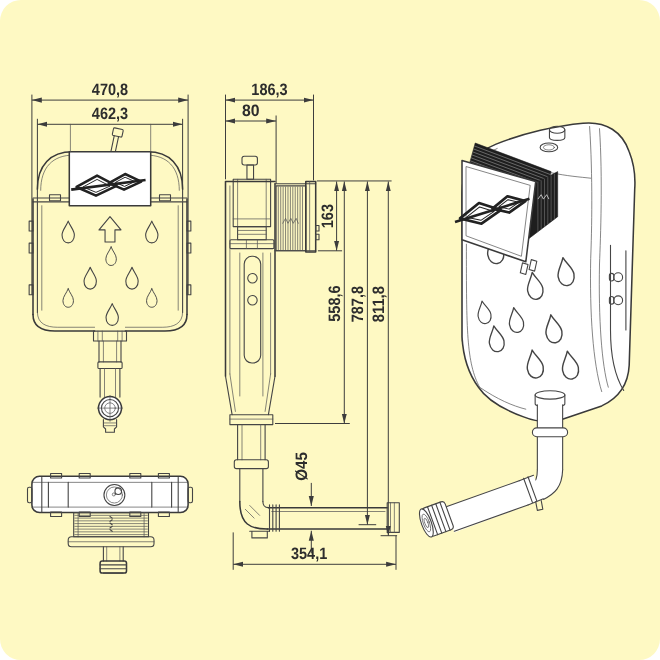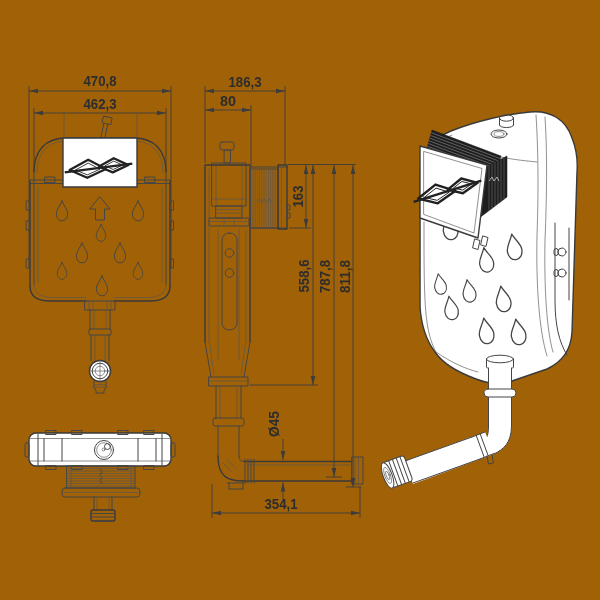--- a/index.html
+++ b/index.html
@@ -1,16 +1,16 @@
 <!DOCTYPE html>
 <html><head>
 <meta charset="utf-8">
 <style>
   html,body{margin:0;padding:0;background:#ffffff;}
-  .canvas{width:600px;height:600px;background:#a16207;position:relative;overflow:hidden;}
+  .canvas{width:600px;height:600px;background:#fef9c3;position:relative;overflow:hidden;border-radius:19px;}
   svg{display:block;}
   .ln{fill:none;stroke:#454545;stroke-width:1;stroke-linecap:round;stroke-linejoin:round;}
   .ln2{fill:none;stroke:#3a3a3a;stroke-width:1.4;stroke-linecap:round;stroke-linejoin:round;}
   .thin{fill:none;stroke:#555555;stroke-width:0.65;stroke-linecap:round;}
   .dim{fill:none;stroke:#3c3c3c;stroke-width:0.9;stroke-linecap:butt;}
   .wfill{fill:#ffffff;}
   .dark{fill:#1e1e1e;stroke:#1e1e1e;stroke-width:0.5;}
   .plt{stroke:#9a9a9a;stroke-width:0.55;fill:none;}
   .plt2{stroke:#777777;stroke-width:0.55;fill:none;}
   .logo{fill:none;stroke:#222222;stroke-width:2.4;stroke-linejoin:round;}

